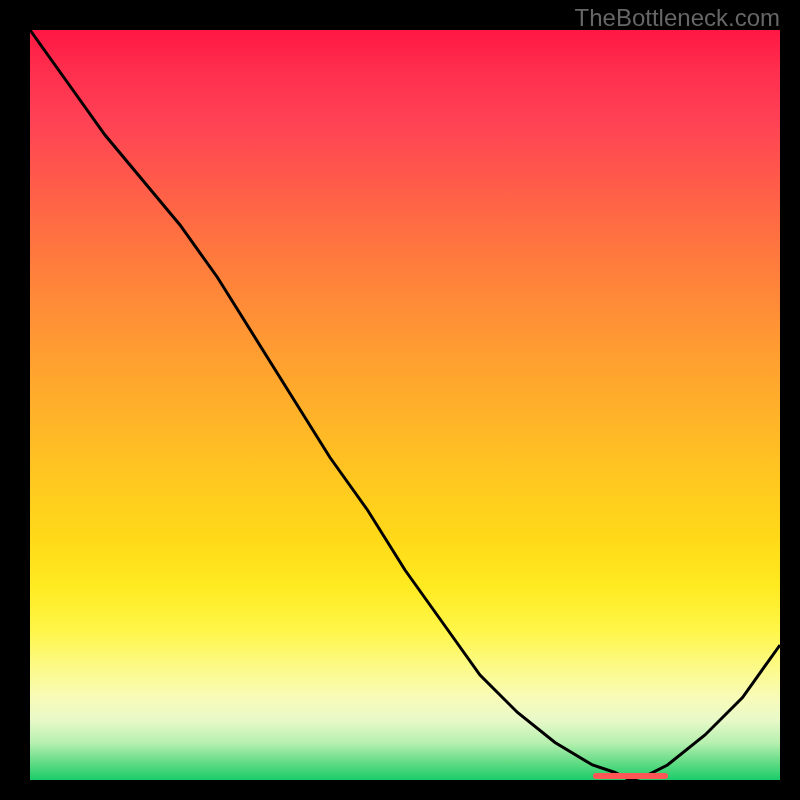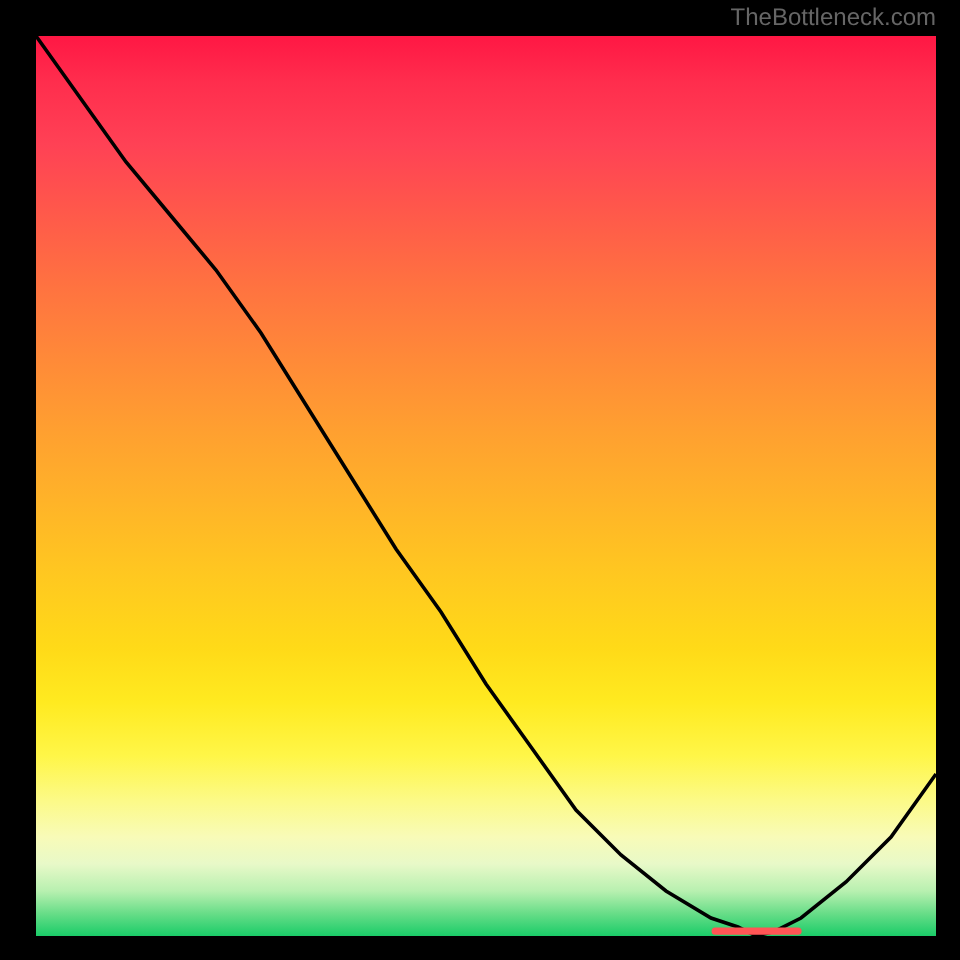--- a/index.html
+++ b/index.html
@@ -12,21 +12,21 @@
       height: 800px;
       background: #000;
       position: relative;
       font-family: Arial, sans-serif;
     }
     .watermark {
       position: absolute;
       top: 4px;
       right: 20px;
       color: #666;
-      font-size: 20px;
+      font-size: 24px;
       z-index: 10;
     }
     .chart-area {
       position: absolute;
       top: 30px;
       left: 30px;
       width: 750px;
       height: 750px;
       background: linear-gradient(to bottom,
         #ff1744 0%,

